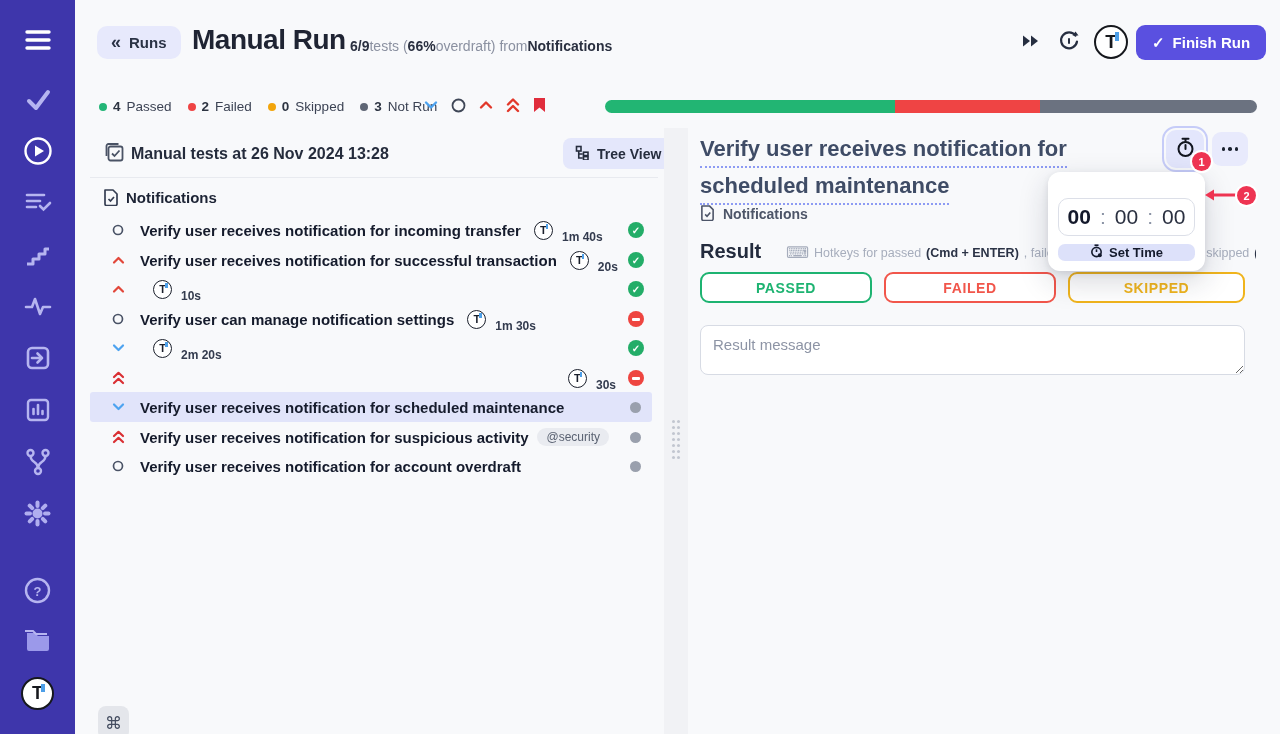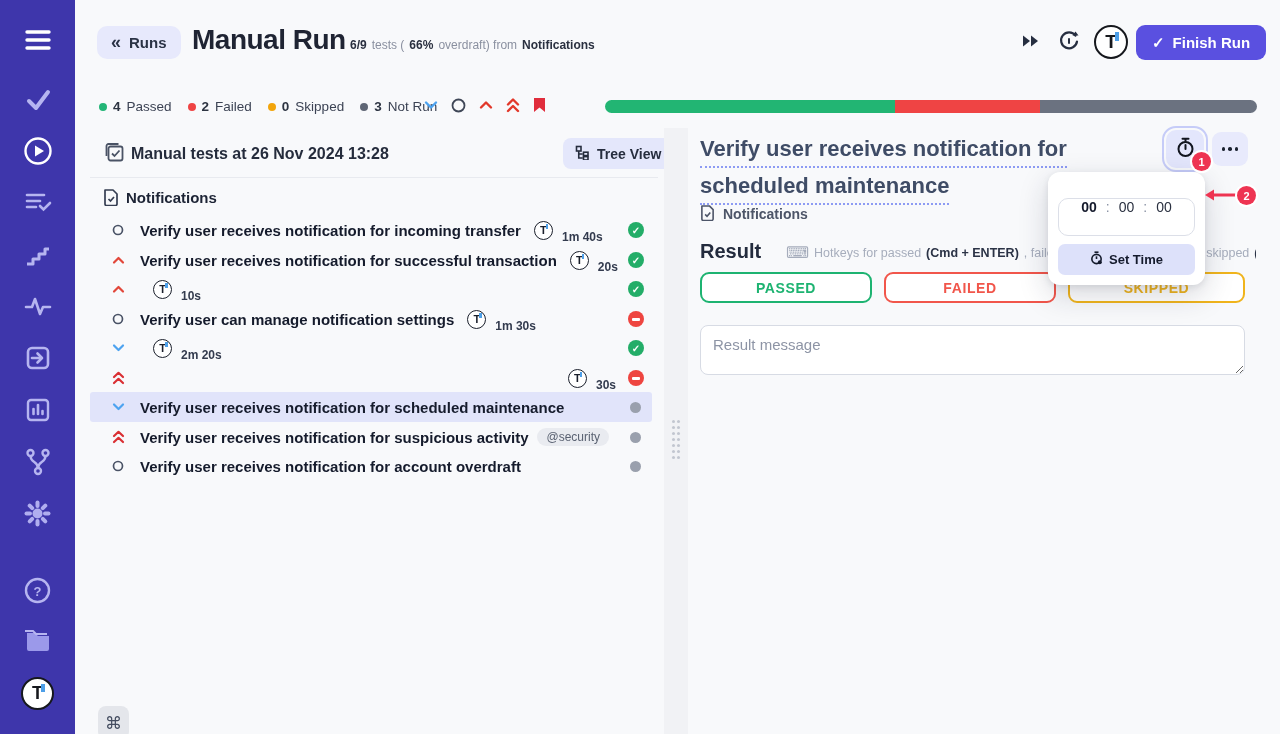--- a/index.html
+++ b/index.html
@@ -10,21 +10,21 @@
   
   #sidebar { position:absolute; left:0; top:0; width:75px; height:734px; background:#3e36ab; z-index:5; }
   .sb-ic { position:absolute; left:0; width:75px; display:flex; justify-content:center; cursor:pointer; }
   .sb-ic svg { display:block; }
 
   
   #back-btn { left:97px; top:26px; height:33px; background:#e7e9fc; border-radius:10px;
     display:flex; align-items:center; gap:8px; padding:0 14px; font-size:15px; font-weight:700; color:#2b3346; cursor:pointer; }
   #back-btn .laquo { font-size:18px; }
   #page-title { left:192px; top:24px; font-size:28px; font-weight:800; color:#1f2433; letter-spacing:-.5px; }
-  #subtitle { left:350px; top:38px; font-size:12px; color:#8a90a0; display:flex; gap:5px; align-items:flex-start; }
+  #subtitle { left:350px; top:38px; font-size:14px; color:#8a90a0; display:flex; align-items:flex-start; }
   #subtitle b { color:#2a3040; }
   #ff-icon { left:1022px; top:34px; cursor:pointer; }
   #retry-icon { left:1058px; top:30px; cursor:pointer; }
   .tlogo { border-radius:50%; background:#fff; border:2.5px solid #16181d; color:#16181d;
     display:flex; align-items:center; justify-content:center; font-weight:800; position:relative; }
   .tlogo .blue { position:absolute; background:#4d9fe8; }
   #logo-top { left:1094px; top:25px; width:34px; height:34px; font-size:19px; }
   #logo-top .blue { width:4px; height:9px; right:7px; top:5px; }
   #finish-btn { left:1136px; top:25px; height:35px; padding:0 16px; background:#5a50e0; border:none; border-radius:9px;
     color:#fff; font-size:15px; font-weight:700; display:flex; align-items:center; gap:8px; cursor:pointer;
@@ -103,24 +103,24 @@
   #result-msg::placeholder { color:#8d94a5; }
 
   
   #popup { left:1048px; top:172px; width:157px; background:#fff; border-radius:12px; padding:10px;
     box-shadow:0 10px 30px rgba(30,35,60,.18), 0 2px 6px rgba(30,35,60,.10); z-index:50; }
   #track-btn { width:100%; height:32px; background:#ee4540; border:none; border-radius:8px; color:#fff;
     font-size:13.5px; font-weight:700; display:flex; align-items:center; justify-content:center; gap:9px; cursor:pointer;
     font-family:"Liberation Sans",sans-serif; }
   #track-btn .rec { width:8px; height:8px; border-radius:50%; background:#fff; }
   #timer-box { margin-top:16px; height:38px; border:1.5px solid #dcdfe8; border-radius:10px;
-    display:flex; align-items:flex-start; justify-content:center; gap:9px; font-size:14px; color:#2a3040; }
+    display:flex; align-items:center; justify-content:center; gap:9px; font-size:21px; color:#2a3040; }
   #timer-box .h { font-weight:800; color:#14192b; }
   #timer-box .sep { color:#8b93a5; }
-  #settime-btn { margin-top:8px; width:100%; height:31px; background:#dde1fa; border:none; border-radius:7px;
+  #settime-btn { margin-top:8px; width:100%; height:17px; background:#dde1fa; border:none; border-radius:7px;
     display:flex; align-items:center; justify-content:center; gap:6px; font-size:13px; font-weight:700; color:#141a2c;
     cursor:pointer; font-family:"Liberation Sans",sans-serif; }
 
   
   .ann-badge { position:absolute; width:19px; height:19px; border-radius:50%; background:#ee3452; color:#fff;
     font-size:11px; font-weight:800; display:flex; align-items:center; justify-content:center; z-index:60;
     box-shadow:0 0 0 2px #fff; }
   #ann1 { left:1192px; top:152px; }
   #ann2 { left:1237px; top:186px; }
   #ann-arrow { left:1204px; top:186px; z-index:60; }

